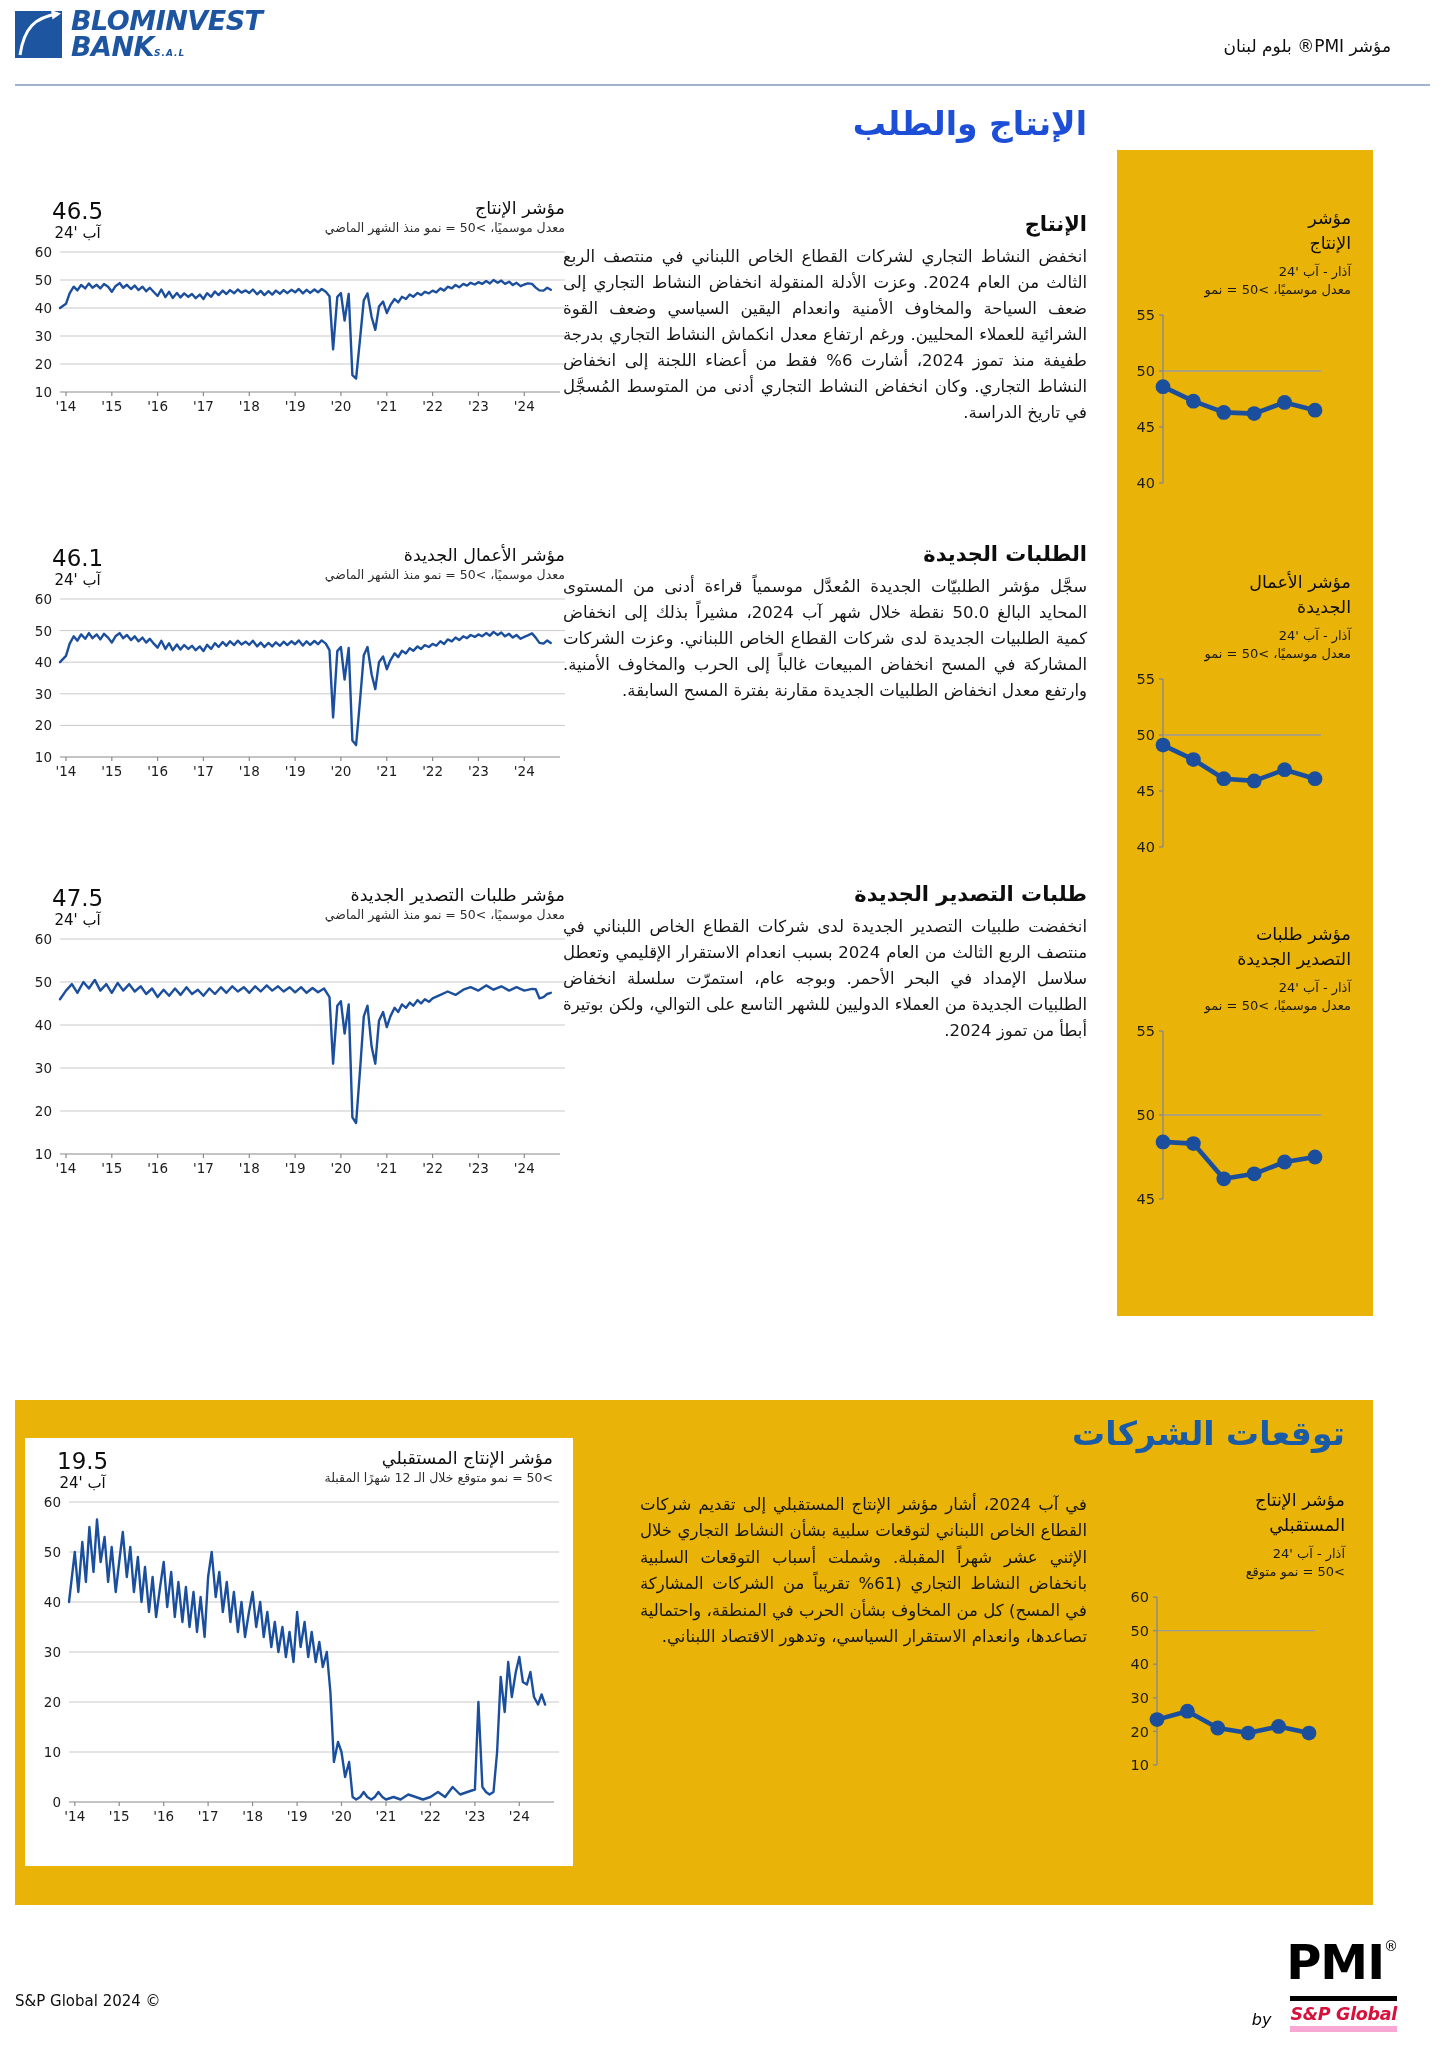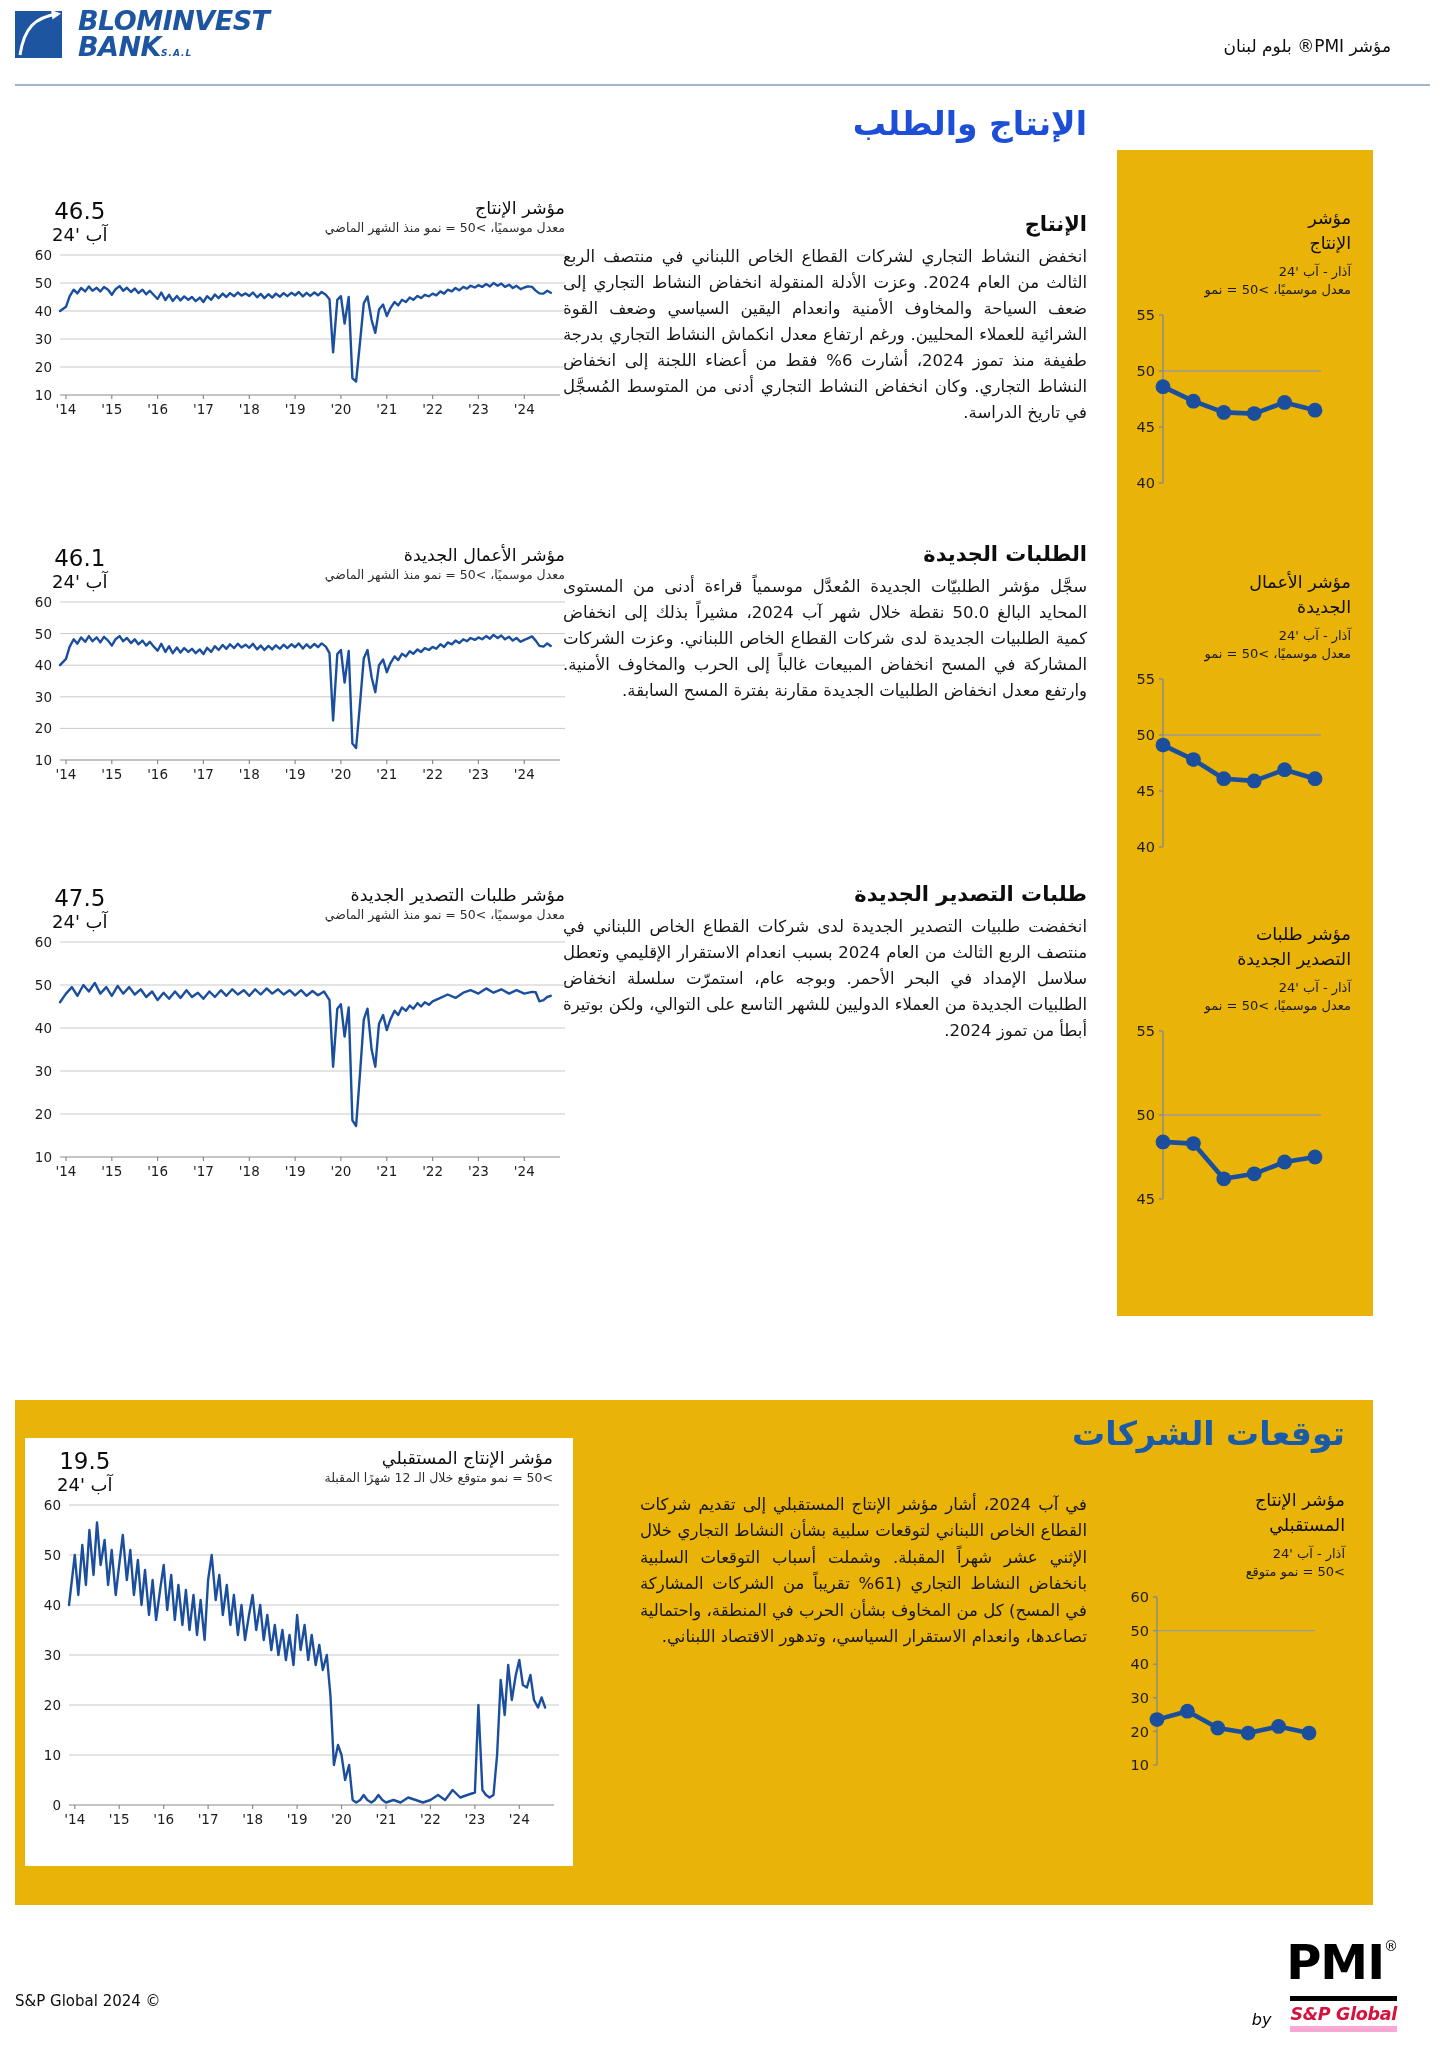--- a/index.html
+++ b/index.html
@@ -1,36 +1,36 @@
 <!DOCTYPE html>
 <html lang="ar"><head>
 <meta charset="utf-8">
 <style>
   html,body{margin:0;padding:0;background:#fff;}
   .page{position:relative;width:1443px;height:2048px;background:#ffffff;overflow:hidden;
         font-family:"DejaVu Sans",sans-serif;color:#111;}
   
-  .logo{position:absolute;top:8px;left:15px;display:flex;gap:11px;align-items:flex-start;}
+  .logo{position:absolute;top:8px;left:15px;display:flex;gap:4px;align-items:flex-start;}
   .logo-text{color:#1d55a0;font-style:italic;font-weight:bold;line-height:0.95;letter-spacing:-0.5px;}
   .logo-line1{font-size:27px;}
   .logo-line2{font-size:27px;}
   .logo-sal{font-size:9px;font-style:italic;vertical-align:baseline;letter-spacing:1px;}
   .doc-title{position:absolute;top:36px;right:52px;font-size:17px;direction:rtl;color:#0d0d0d;}
   .divider{position:absolute;top:84px;left:15px;right:13px;height:2px;background:#a0b4cc;}
   
   .s1-title{position:absolute;top:104px;right:356px;font-size:33px;font-weight:bold;color:#1d4ed8;direction:rtl;}
   .article{position:absolute;right:356px;width:524px;direction:rtl;}
   .article h2{margin:0 0 8px 0;font-size:21px;font-weight:bold;color:#0d0d0d;}
   .article p{margin:0;font-size:16.5px;line-height:1.58;text-align:justify;color:#151515;}
   
   .bigchart{position:absolute;left:30px;width:535px;}
   .chart-head{display:flex;justify-content:space-between;align-items:flex-start;margin-bottom:4px;gap:12px;}
   .val-block{text-align:center;padding-left:22px;}
   .val{font-size:23px;color:#0d0d0d;}
-  .val-period{font-size:18px;direction:rtl;color:#0d0d0d;}
+  .val-period{font-size:15px;direction:rtl;color:#0d0d0d;}
   .title-block{text-align:right;direction:rtl;}
   .c-title{font-size:17.5px;color:#0d0d0d;}
   .c-sub{font-size:12.5px;color:#2c2c2c;margin-top:2px;}
   
   .graybox{position:absolute;background:#eab308;}
   #sidebar1{left:1117px;top:150px;width:256px;height:1166px;}
   .mini{position:absolute;left:6px;right:22px;text-align:right;direction:rtl;}
   .mini-title{font-size:17.5px;line-height:1.45;color:#0d0d0d;}
   .mini-period{font-size:13px;margin-top:7px;color:#1a1a1a;}
   .mini-sub{font-size:13px;margin-top:3px;color:#1a1a1a;}

